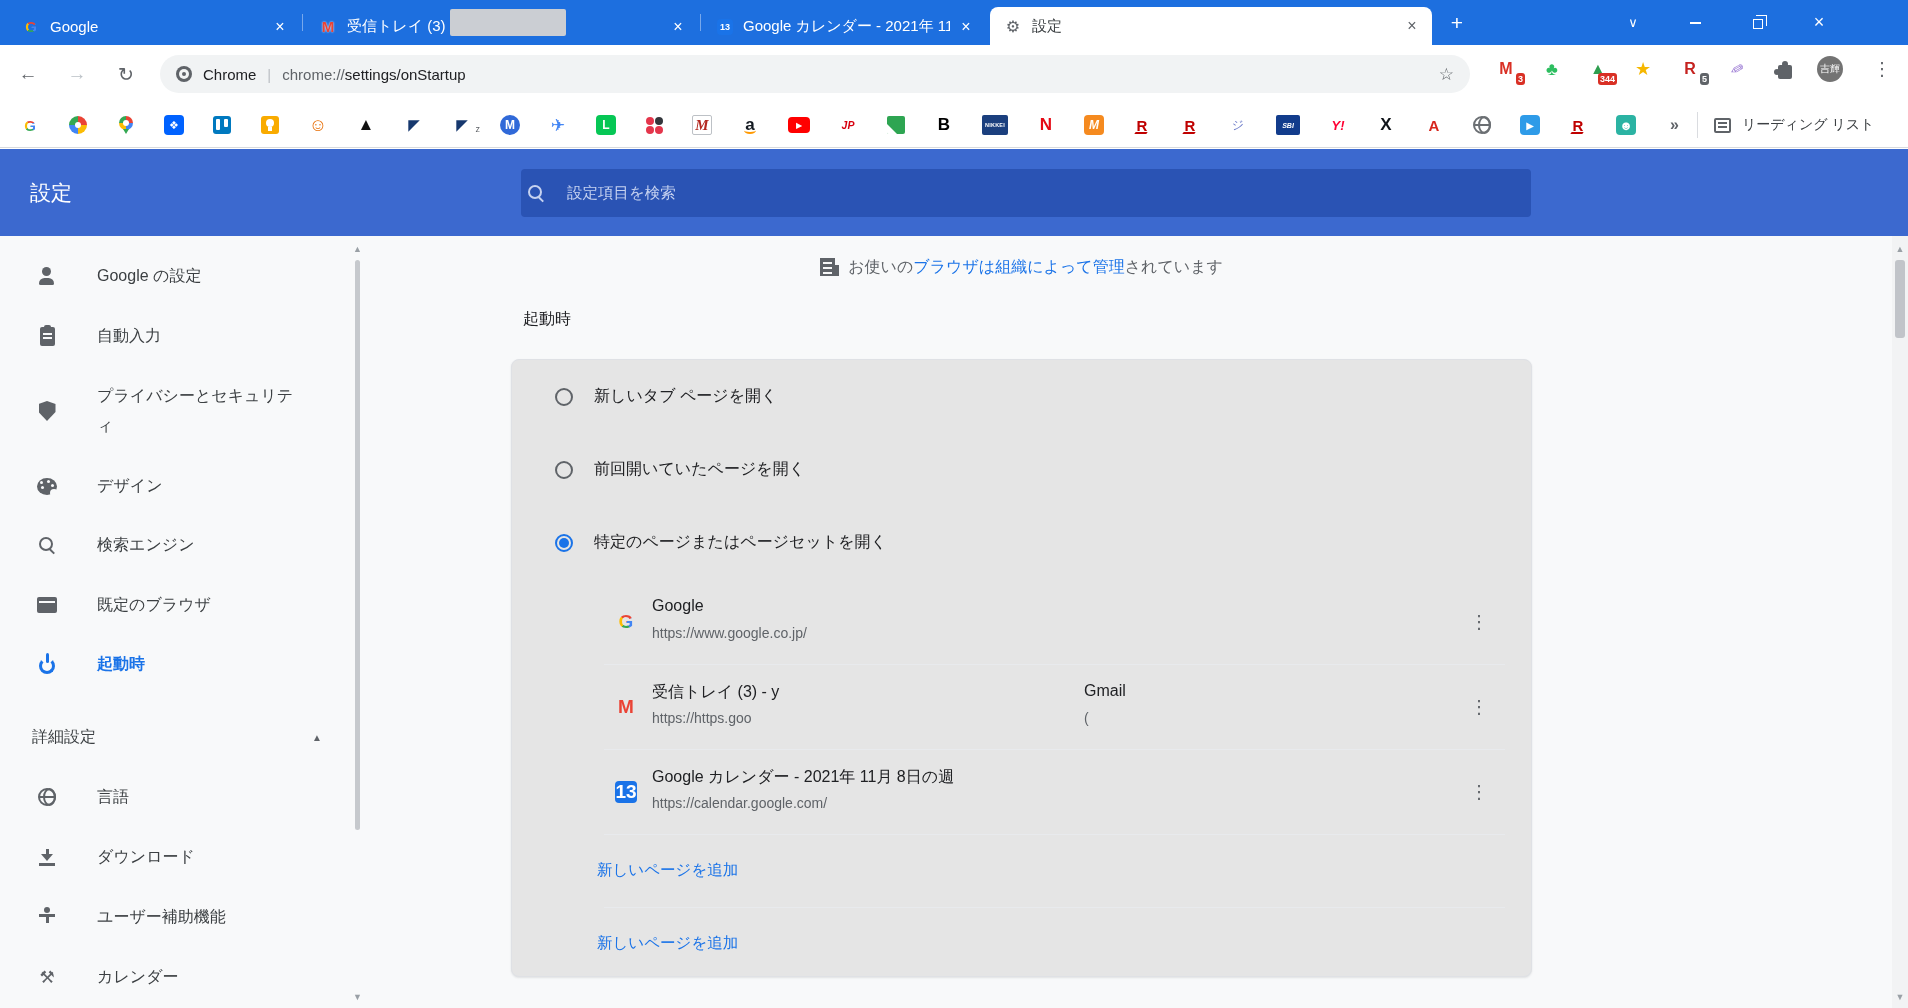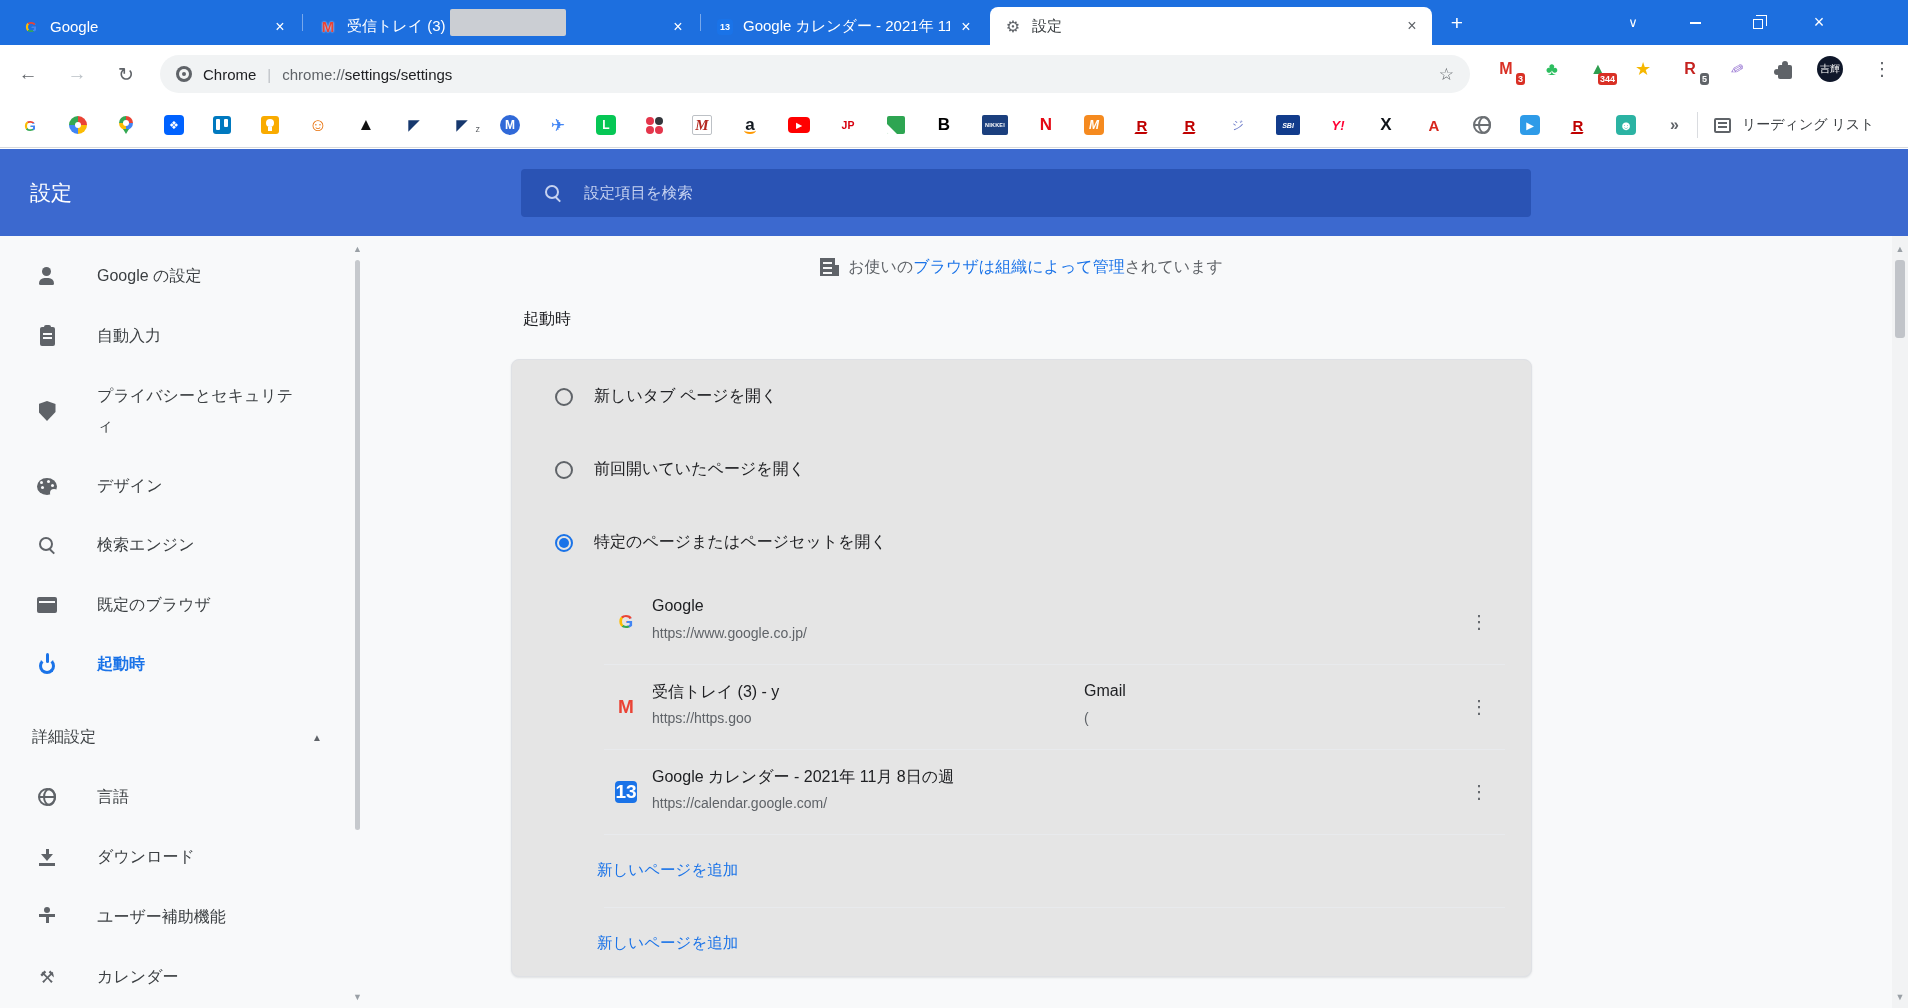--- a/index.html
+++ b/index.html
@@ -40,37 +40,37 @@
   .chrome-dot::after{content:"";position:absolute;inset:6px;border-radius:50%;background:#5F6368}
   .omni-sep{color:#BDC1C6;margin:0 11px;font-weight:300}
   .scheme{color:#5F6368}
   .path{color:#202124}
   .omni-star{margin-left:auto;color:#5F6368;font-size:17px}
   .ext{position:absolute;top:11px;width:26px;height:26px;display:flex;align-items:center;
     justify-content:center;font-size:16px;font-weight:bold}
   .badge{position:absolute;right:-6px;bottom:-3px;font-size:9px;font-weight:bold;color:#fff;
     background:#D93025;border-radius:3px;padding:0 2px;line-height:12px}
   .badge-gray{background:#5F6368}
-  .avatar{border-radius:50%;background:#0f172a;color:#fff;font-size:10px;font-weight:normal;width:26px;height:26px}
+  .avatar{border-radius:50%;background:#737373;color:#fff;font-size:10px;font-weight:normal;width:26px;height:26px}
   .kebab{color:#5F6368;font-size:18px;font-weight:normal}
   .ext-feather{color:#9C7BD4;transform:scaleX(-1) rotate(-15deg);font-weight:normal}
   .i-puzzle{width:14px;height:14px;background:#5F6368;border-radius:2px;position:relative;margin:6px 0 0 0}
   .i-puzzle::before{content:"";position:absolute;top:-4px;left:4px;width:6px;height:6px;border-radius:50%;background:#5F6368}
   .i-puzzle::after{content:"";position:absolute;left:-4px;top:4px;width:6px;height:6px;border-radius:50%;background:#5F6368}
 
   
   .bookmarks{position:absolute;top:103px;left:0;width:100%;height:45px;background:#fff;
     border-bottom:1px solid #D8DADD;display:flex;align-items:center;padding-left:20px}
   .bm{width:20px;height:20px;margin-right:28px;flex:none;display:flex;align-items:center;justify-content:center;
     font-size:15px;font-weight:bold;border-radius:4px;position:relative}
   .bm .sfx{position:absolute;right:-8px;bottom:1px;font-size:9px;color:#5F6368;font-weight:normal}
   .bm-yt{width:22px;height:16px;font-size:8px;border-radius:4px}
   .bm-nikkei{width:26px;font-size:5.5px;letter-spacing:.2px;border-radius:2px}
   .bm-sbi{width:24px;font-size:7px;font-style:italic;border-radius:2px}
-  .bm-jp{font-size:10.5px;}
+  .bm-jp{font-size:10.5px;font-style:italic}
   .bm-yj{font-style:italic;font-size:13px}
   .bm-ji{font-size:12px;font-weight:normal}
   .bm-mbox{border:1px solid #BDC1C6;border-radius:2px;font-family:"Liberation Serif",serif;font-style:italic}
   .g-multi{background:conic-gradient(from -40deg,#EA4335 0 95deg,#4285F4 95deg 185deg,#34A853 185deg 265deg,#FBBC04 265deg 360deg);
     -webkit-background-clip:text;background-clip:text;color:transparent;font-weight:bold}
   .bm-r::after{content:"";position:absolute;left:3px;bottom:1px;width:12px;height:2px;background:#BF0000;transform:skewX(-35deg)}
   .bm-amazon::after{content:"";position:absolute;left:4px;bottom:1px;width:12px;height:5px;
     border-bottom:2px solid #FF9900;border-radius:50%}
   .bm-photos-i{width:18px;height:18px;border-radius:50%;position:relative;
     background:conic-gradient(#EA4335 0 25%,#FBBC04 25% 50%,#4285F4 50% 75%,#34A853 75%)}
@@ -98,21 +98,21 @@
   .bm-more{color:#5F6368;font-size:16px;font-weight:bold;margin:0 2px 0 6px}
   .bar-div{width:1px;height:26px;background:#DADCE0;margin:0 16px;flex:none}
   .reading{display:flex;align-items:center;color:#3C4043;font-size:14px;gap:11px}
   .read-ic{width:17px;height:15px;border:2px solid #5F6368;border-radius:2px;position:relative;flex:none}
   .read-ic::before{content:"";position:absolute;left:2px;top:2px;right:2px;height:2px;background:#5F6368;box-shadow:0 4px 0 #5F6368}
 
   
   .bheader{position:absolute;top:149px;left:0;width:100%;height:87px;background:#3C69CF}
   .bheader-title{position:absolute;left:30px;top:50%;transform:translateY(-50%);color:#fff;font-size:21px}
   .searchbox{position:absolute;left:521px;top:20px;width:1010px;height:48px;background:#2A53B4;
-    border-radius:4px;display:flex;align-items:center;padding-left:24px;gap:22px;color:#C6D2F0}
+    border-radius:4px;display:flex;align-items:center;padding-left:7px;gap:22px;color:#C6D2F0}
   .searchbox .ph{font-size:15.5px}
   .mag{width:17px;height:17px;position:relative;flex:none}
   .mag::before{content:"";position:absolute;left:0;top:0;width:10px;height:10px;border:2px solid currentColor;border-radius:50%}
   .mag::after{content:"";position:absolute;left:11px;top:11px;width:7px;height:2px;background:currentColor;
     transform:rotate(45deg);transform-origin:0 0}
 
   
   .content{position:absolute;top:236px;left:0;width:100%;height:772px;background:#F8F9FA}
   .srow{position:absolute;left:0;display:flex;align-items:center;height:40px;color:#3C4043;font-size:16px}
   .srow .ic{width:20px;margin-left:37px;display:flex;justify-content:center;flex:none}
@@ -233,21 +233,21 @@
         <span>→</span>
       </div>
     <div class="navbtn" style="left:112px">
         <span>↻</span>
       </div>
     <div class="omnibox">
       <span class="chrome-dot"></span>
       <span>Chrome</span>
       <span class="omni-sep">|</span>
       <span class="scheme">chrome://</span>
-        <span class="path">settings/settings</span>
+        <span class="path">settings/onStartup</span>
       <span class="omni-star">☆</span>
     </div>
     <div class="ext" style="left:1493px;color:#D93025">M<span class="badge">3</span></div>
     <div class="ext" style="left:1539px;color:#2DBE60;font-size:18px">♣</div>
     <div class="ext" style="left:1585px;color:#2E9E4F">▲<span class="badge">344</span></div>
     <div class="ext" style="left:1630px;color:#F6B700;font-size:18px">★</div>
     <div class="ext" style="left:1677px;color:#C5221F">R<span class="badge badge-gray">5</span></div>
     <div class="ext ext-feather" style="left:1724px">✎</div>
     <div class="ext" style="left:1772px">
         <span class="i-puzzle"></span>

